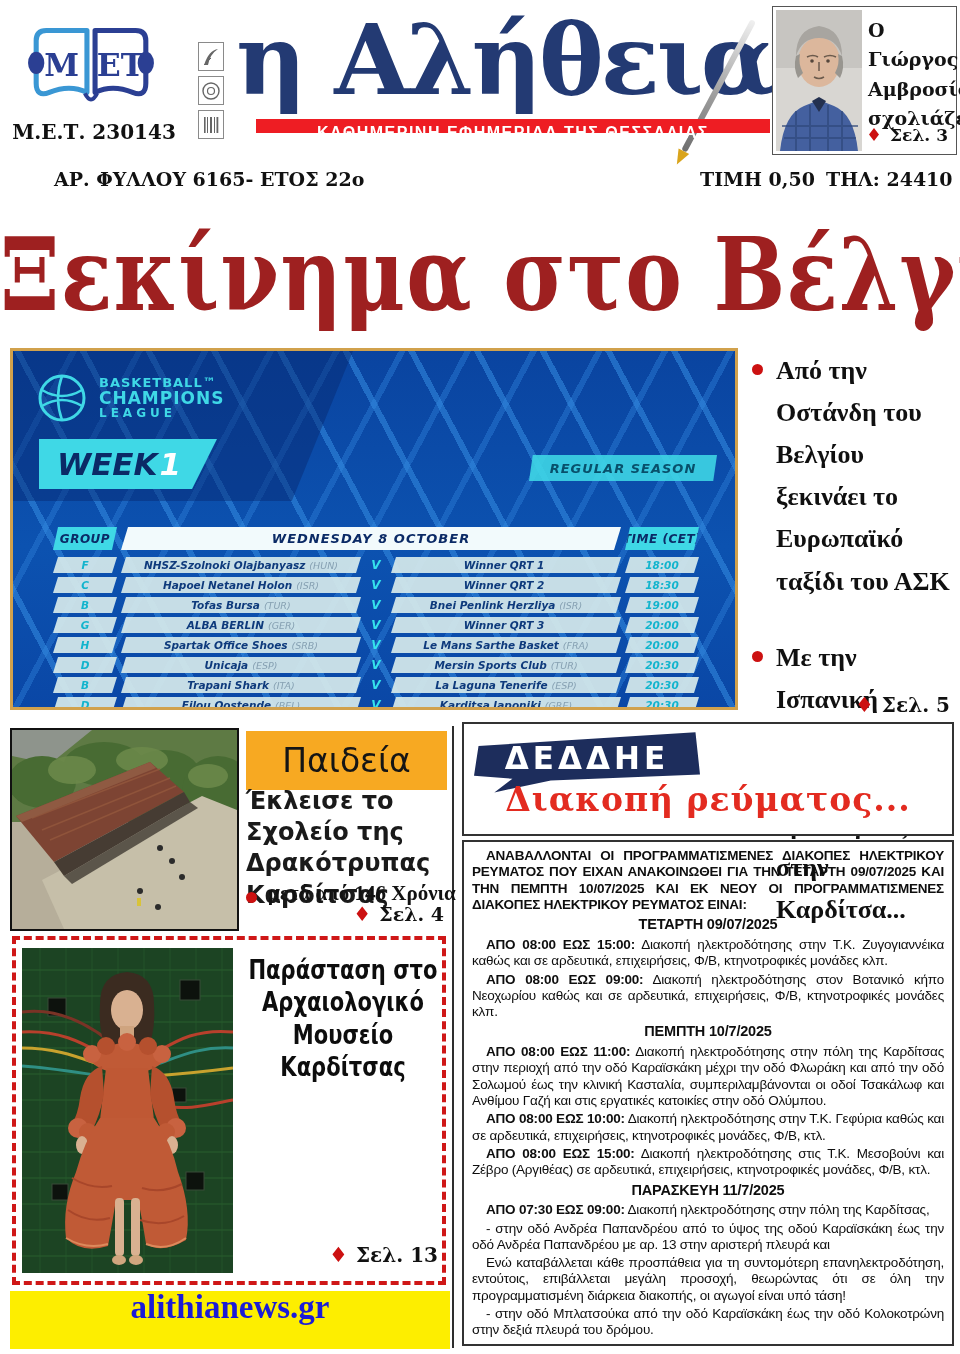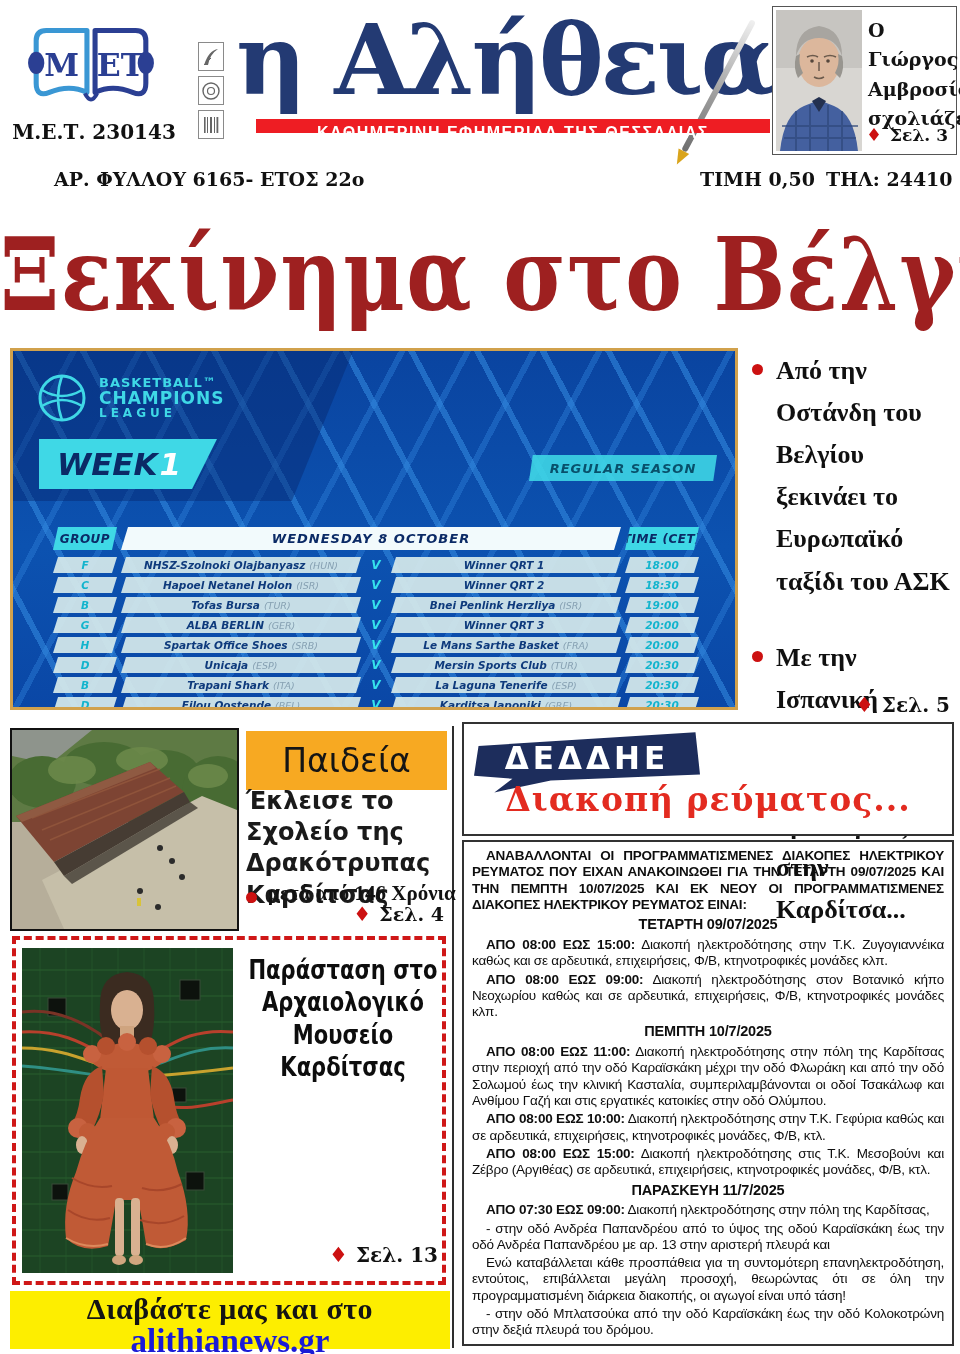--- a/index.html
+++ b/index.html
@@ -479,17 +479,16 @@
     <p><span class="lead">ΑΠΟ 08:00 ΕΩΣ 10:00:</span> <span>Διακοπή ηλεκτροδότησης στην Τ.Κ. Γεφύρια καθώς και σε αρδευτικά, επιχειρήσεις, κτηνοτροφικές μονάδες, Φ/Β, κτλ.</span></p>
     <p><span class="lead">ΑΠΟ 08:00 ΕΩΣ 15:00:</span> <span>Διακοπή ηλεκτροδότησης στις Τ.Κ. Μεσοβούνι και Ζέβρο (Αργιθέας) σε αρδευτικά, επιχειρήσεις, κτηνοτροφικές μονάδες, Φ/Β, κτλ.</span></p>
     <p class="h">ΠΑΡΑΣΚΕΥΗ 11/7/2025</p>
     <p><span class="lead">ΑΠΟ 07:30 ΕΩΣ 09:00:</span> <span>Διακοπή ηλεκτροδότησης στην πόλη της Καρδίτσας,</span></p>
     <p>- στην οδό Ανδρέα Παπανδρέου από το ύψος της οδού Καραϊσκάκη έως την οδό Ανδρέα Παπανδρέου με  αρ. 13 στην αριστερή πλευρά και</p>
     <p>Ενώ καταβάλλεται κάθε προσπάθεια για τη συντομότερη επανηλεκτροδότηση, εντούτοις, επιβάλλεται μεγάλη προσοχή, θεωρώντας ότι σε όλη την προγραμματισμένη διάρκεια διακοπής, οι αγωγοί είναι υπό τάση!</p>
     <p>- στην οδό Μπλατσούκα από την οδό Καραϊσκάκη έως την οδό Κολοκοτρώνη στην δεξιά πλευρά του δρόμου.</p>
   </div>
 
   <div id="footer" class="abs">
-    <div class="l1">Διαβάστε μας και στο</div>
     <div class="l2">alithianews.gr</div>
   </div>
 
 </div>
 
 </body></html>

